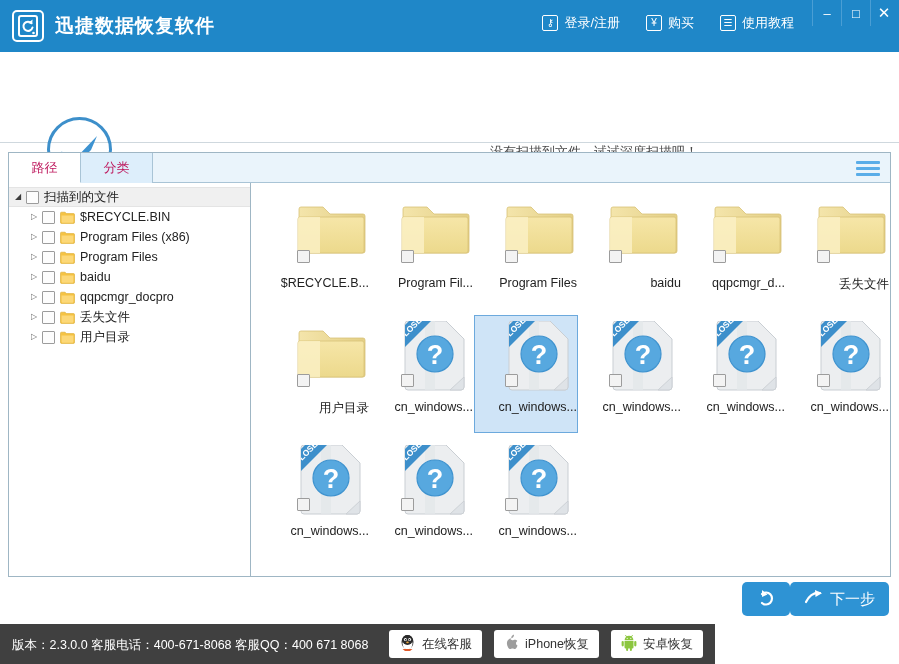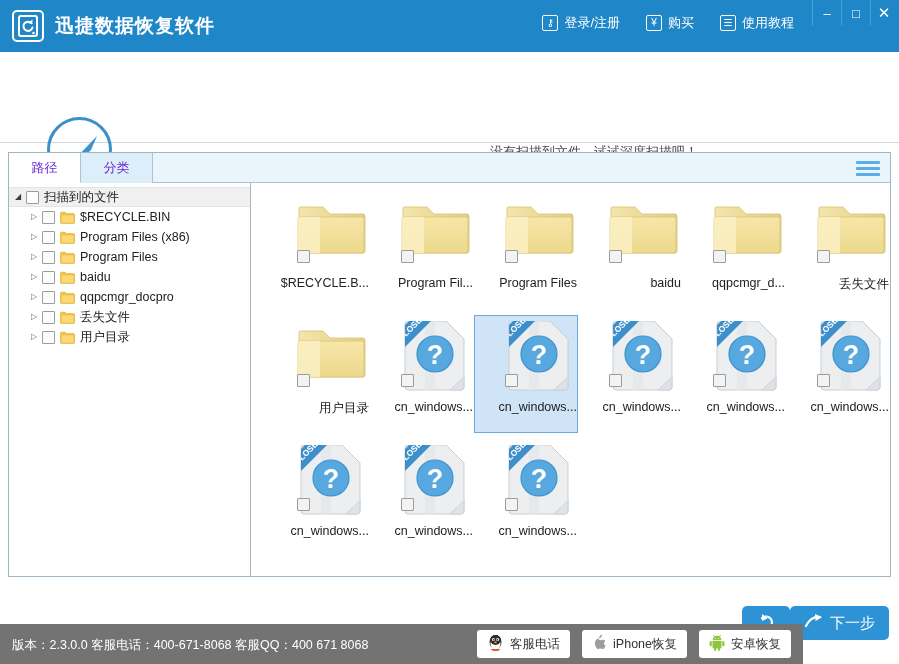--- a/index.html
+++ b/index.html
@@ -83,21 +83,21 @@
     position: absolute; left: 8px; top: 152px; width: 883px; height: 425px;
     border: 1px solid #9fb6c4; background: #ffffff;
   }
   .tabs {
     position: absolute; left: 0; top: 0; width: 881px; height: 30px;
     background: #eaf4fb; border-bottom: 1px solid #a9c4d6;
     display: flex;
   }
   .tab {
     width: 72px; height: 30px; display: flex; align-items: center;
-    justify-content: center; font-size: 13px; color: #6d28d9;
+    justify-content: center; font-size: 13px; color: #be185d;
     cursor: pointer; border-right: 1px solid #a9c4d6;
   }
   .tab.active { background: #ffffff; border-bottom: 1px solid #ffffff; margin-bottom: -1px; }
   .tab.inactive { background: #ddeefb; }
   .tabs-fill { flex: 1; }
   .menu-btn {
     position: absolute; right: 10px; top: 6px; width: 24px; height: 18px;
     display: flex; flex-direction: column; justify-content: center;
     gap: 3px; cursor: pointer;
   }
@@ -154,33 +154,33 @@
 
   
   .hintbar {
     position: absolute; left: 0; top: 578px; width: 899px; height: 46px;
     background: #ffffff;
   }
   .hint-text {
     position: absolute; left: 8px; top: 14px;
     font-size: 13px; color: #e8312a;
   }
-  .nav-btns { position: absolute; right: 10px; top: 606px; display: flex; gap: 0; padding-left: 48px; }
+  .nav-btns { position: absolute; right: 10px; top: 582px; display: flex; gap: 0; padding-left: 48px; }
   .nav-btn {
     height: 34px; background: #2e93d4; border-radius: 5px; color: #fff;
     display: flex; align-items: center; justify-content: center; gap: 6px;
     cursor: pointer; font-size: 15px;
   }
   .nav-btn.back { width: 48px; }
   .nav-btn.next { width: 99px; }
 
   
   .statusbar {
-    position: absolute; left: 0; top: 624px; width: 803px; height: 40px;
-    background: #737373;
+    position: absolute; left: 0; top: 624px; width: 715px; height: 40px;
+    background: #404040;
     padding-left: 12px;
   }
   .status-text {
     position: absolute; left: 12px; top: 13px;
     font-size: 12.5px; color: #ffffff;
   }
   .status-btns {
     position: absolute; right: 12px; top: 6px; display: flex; gap: 12px;
   }
   .status-btn {
@@ -676,21 +676,21 @@
             <ellipse cx="8.5" cy="9.5" rx="5" ry="6" fill="#fff"></ellipse>
             <ellipse cx="8.5" cy="6" rx="5.2" ry="5" fill="#2b2b2b"></ellipse>
             <circle cx="6.4" cy="5.6" r="1.5" fill="#fff"></circle>
               <circle cx="10.6" cy="5.6" r="1.5" fill="#fff"></circle>
             <circle cx="6.6" cy="5.8" r="0.8" fill="#111"></circle>
               <circle cx="10.4" cy="5.8" r="0.8" fill="#111"></circle>
             <ellipse cx="8.5" cy="8.3" rx="1.3" ry="0.9" fill="#e8a33d"></ellipse>
             <path d="M3.5 15 L6 17 L11 17 L13.5 15 Z" fill="#e05a2b"></path>
           </svg>
         </span>
-        <span>客服电话</span>
+        <span>在线客服</span>
       </div>
       <div class="status-btn">
         <span>
           <svg width="15" height="17" viewBox="0 0 15 17">
             <path d="M7.5 4.2c-1.6 0-3 1-4 2.6-1 1.7-.7 4.5.5 6.4.6.9 1.3 1.9 2.2 1.9.9 0 1.2-.6 2.3-.6s1.3.6 2.2.6c.9 0 1.5-.9 2.1-1.8.5-.8.8-1.6.8-1.7-.1 0-1.6-.6-1.6-2.4 0-1.5 1.2-2.2 1.3-2.3-.7-1-1.8-1.2-2.2-1.2-1-.1-1.9.6-2.4.6-.4 0-1.2-.6-2.2-.6z" fill="#9d9d9d"></path>
             <path d="M9.3 2.9c.5-.6.8-1.4.7-2.2-.7 0-1.5.5-2 1.1-.4.5-.8 1.3-.7 2.1.8.1 1.6-.4 2-1z" fill="#9d9d9d"></path>
           </svg>
         </span>
         <span>iPhone恢复</span>
       </div>

